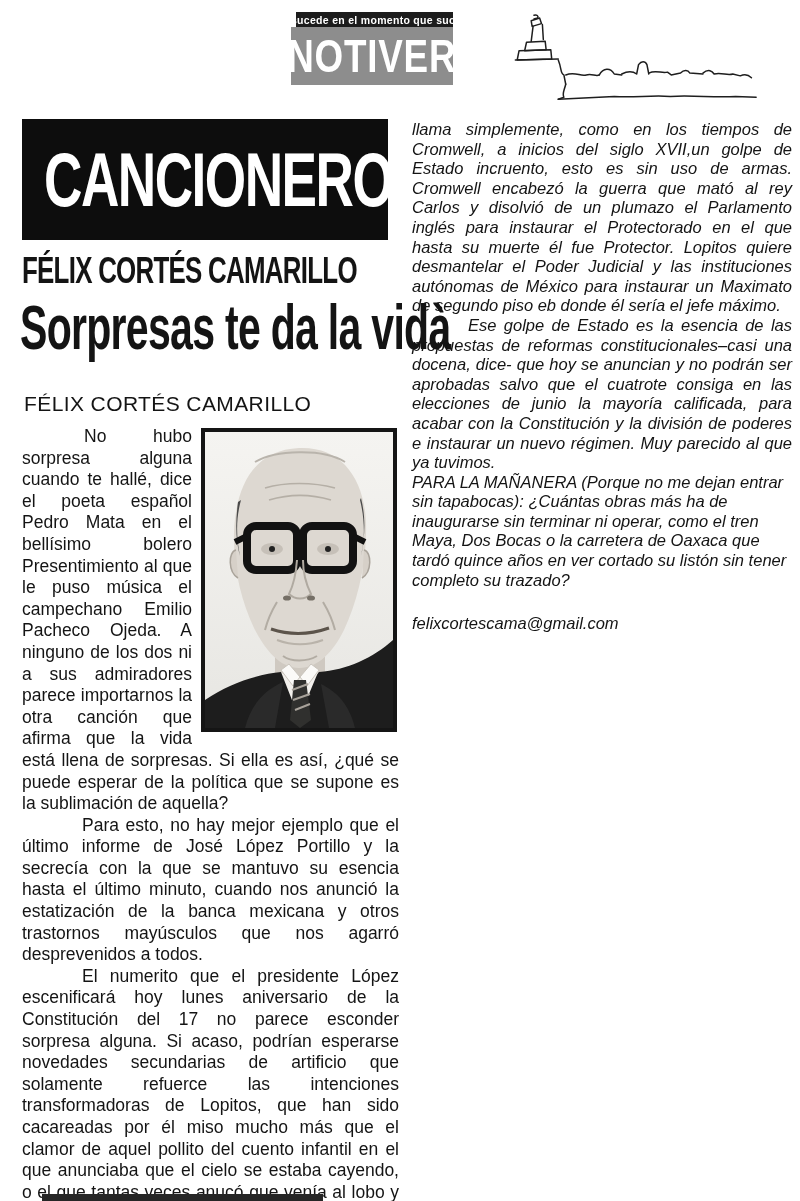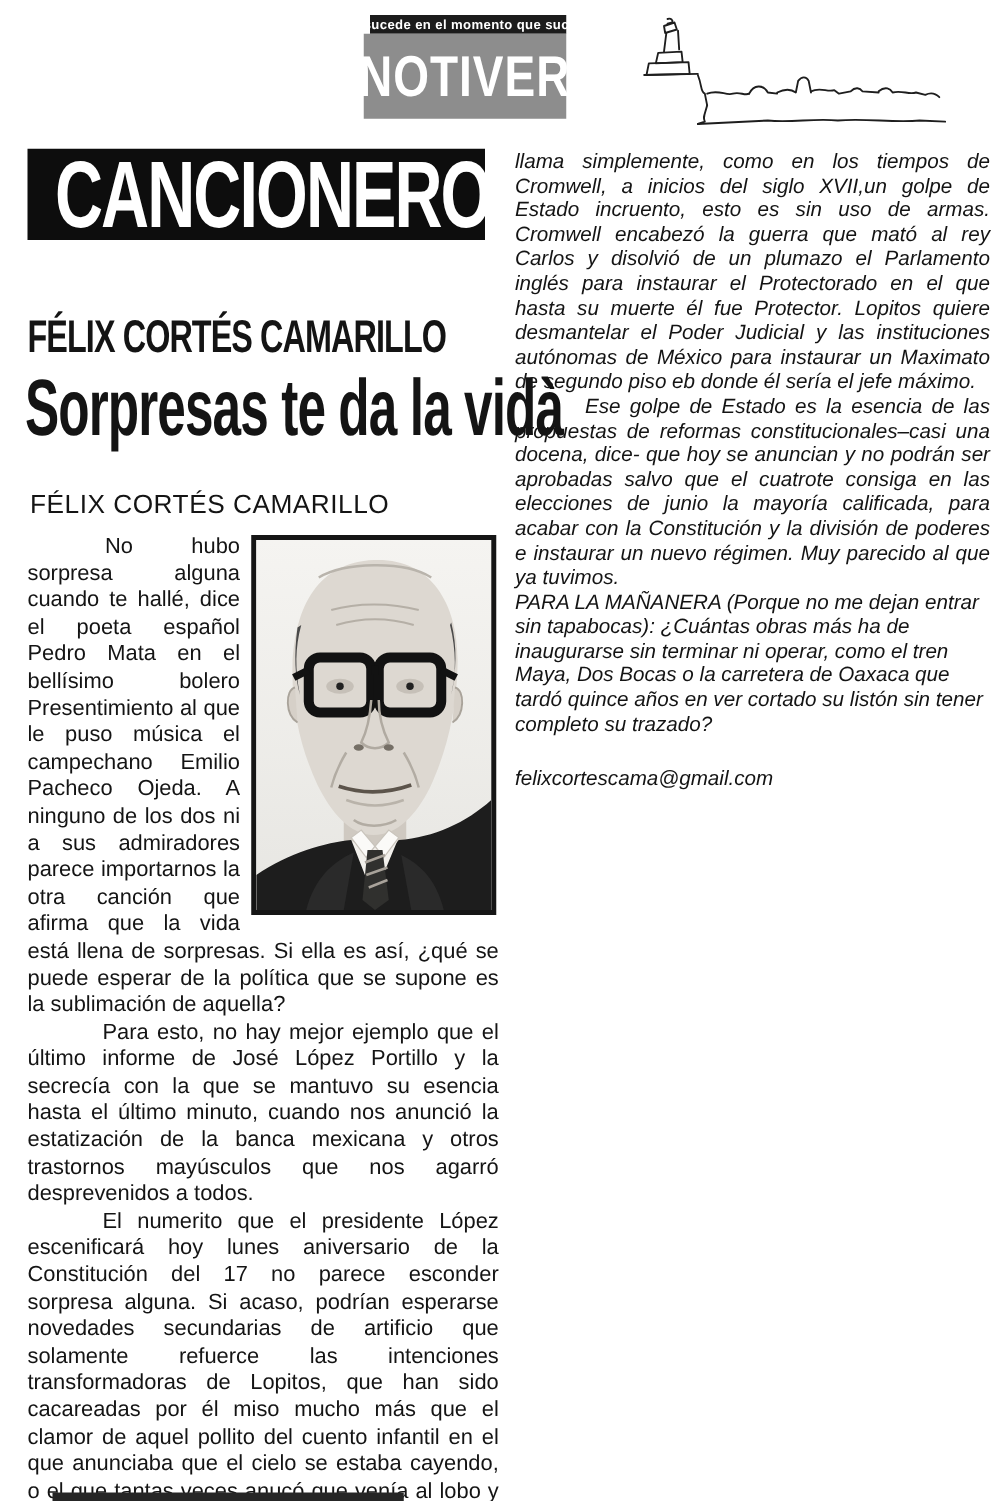--- a/index.html
+++ b/index.html
@@ -8,32 +8,32 @@
     overflow:hidden;font-family:"Liberation Sans",sans-serif;color:#141414;
   }
   
   .mast-tagline{
     position:absolute;left:296px;top:12px;width:157px;height:15px;
     background:#1c1c1c;color:#fff;font-size:10.5px;font-weight:bold;
     display:flex;align-items:center;justify-content:center;letter-spacing:.3px;
     white-space:nowrap;
   }
   .mast-logo{
-    position:absolute;left:291px;top:27px;width:162px;height:68px;
+    position:absolute;left:291px;top:27px;width:162px;height:58px;
     background:#8d8d8d;display:flex;align-items:center;justify-content:center;
   }
   .mast-logo span{
     color:#fff;font-weight:bold;font-size:46px;letter-spacing:1px;
     display:inline-block;transform:scaleX(.8);transform-origin:center;
     line-height:1;
   }
   .sketch{position:absolute;left:478px;top:8px;width:280px;height:104px;}
   
   .banner{
-    position:absolute;left:22px;top:119px;width:366px;height:73px;
+    position:absolute;left:22px;top:119px;width:366px;height:121px;
     background:#0d0d0d;display:flex;align-items:center;
   }
   .banner span{
     color:#fff;font-weight:bold;font-size:70px;letter-spacing:-2px;
     display:inline-block;transform:scaleX(.76) scaleY(1.08);transform-origin:0 50%;
     margin-left:22px;white-space:nowrap;
   }
   
   .author-heading{
     position:absolute;left:22px;top:250px;font-weight:bold;font-size:35px;

